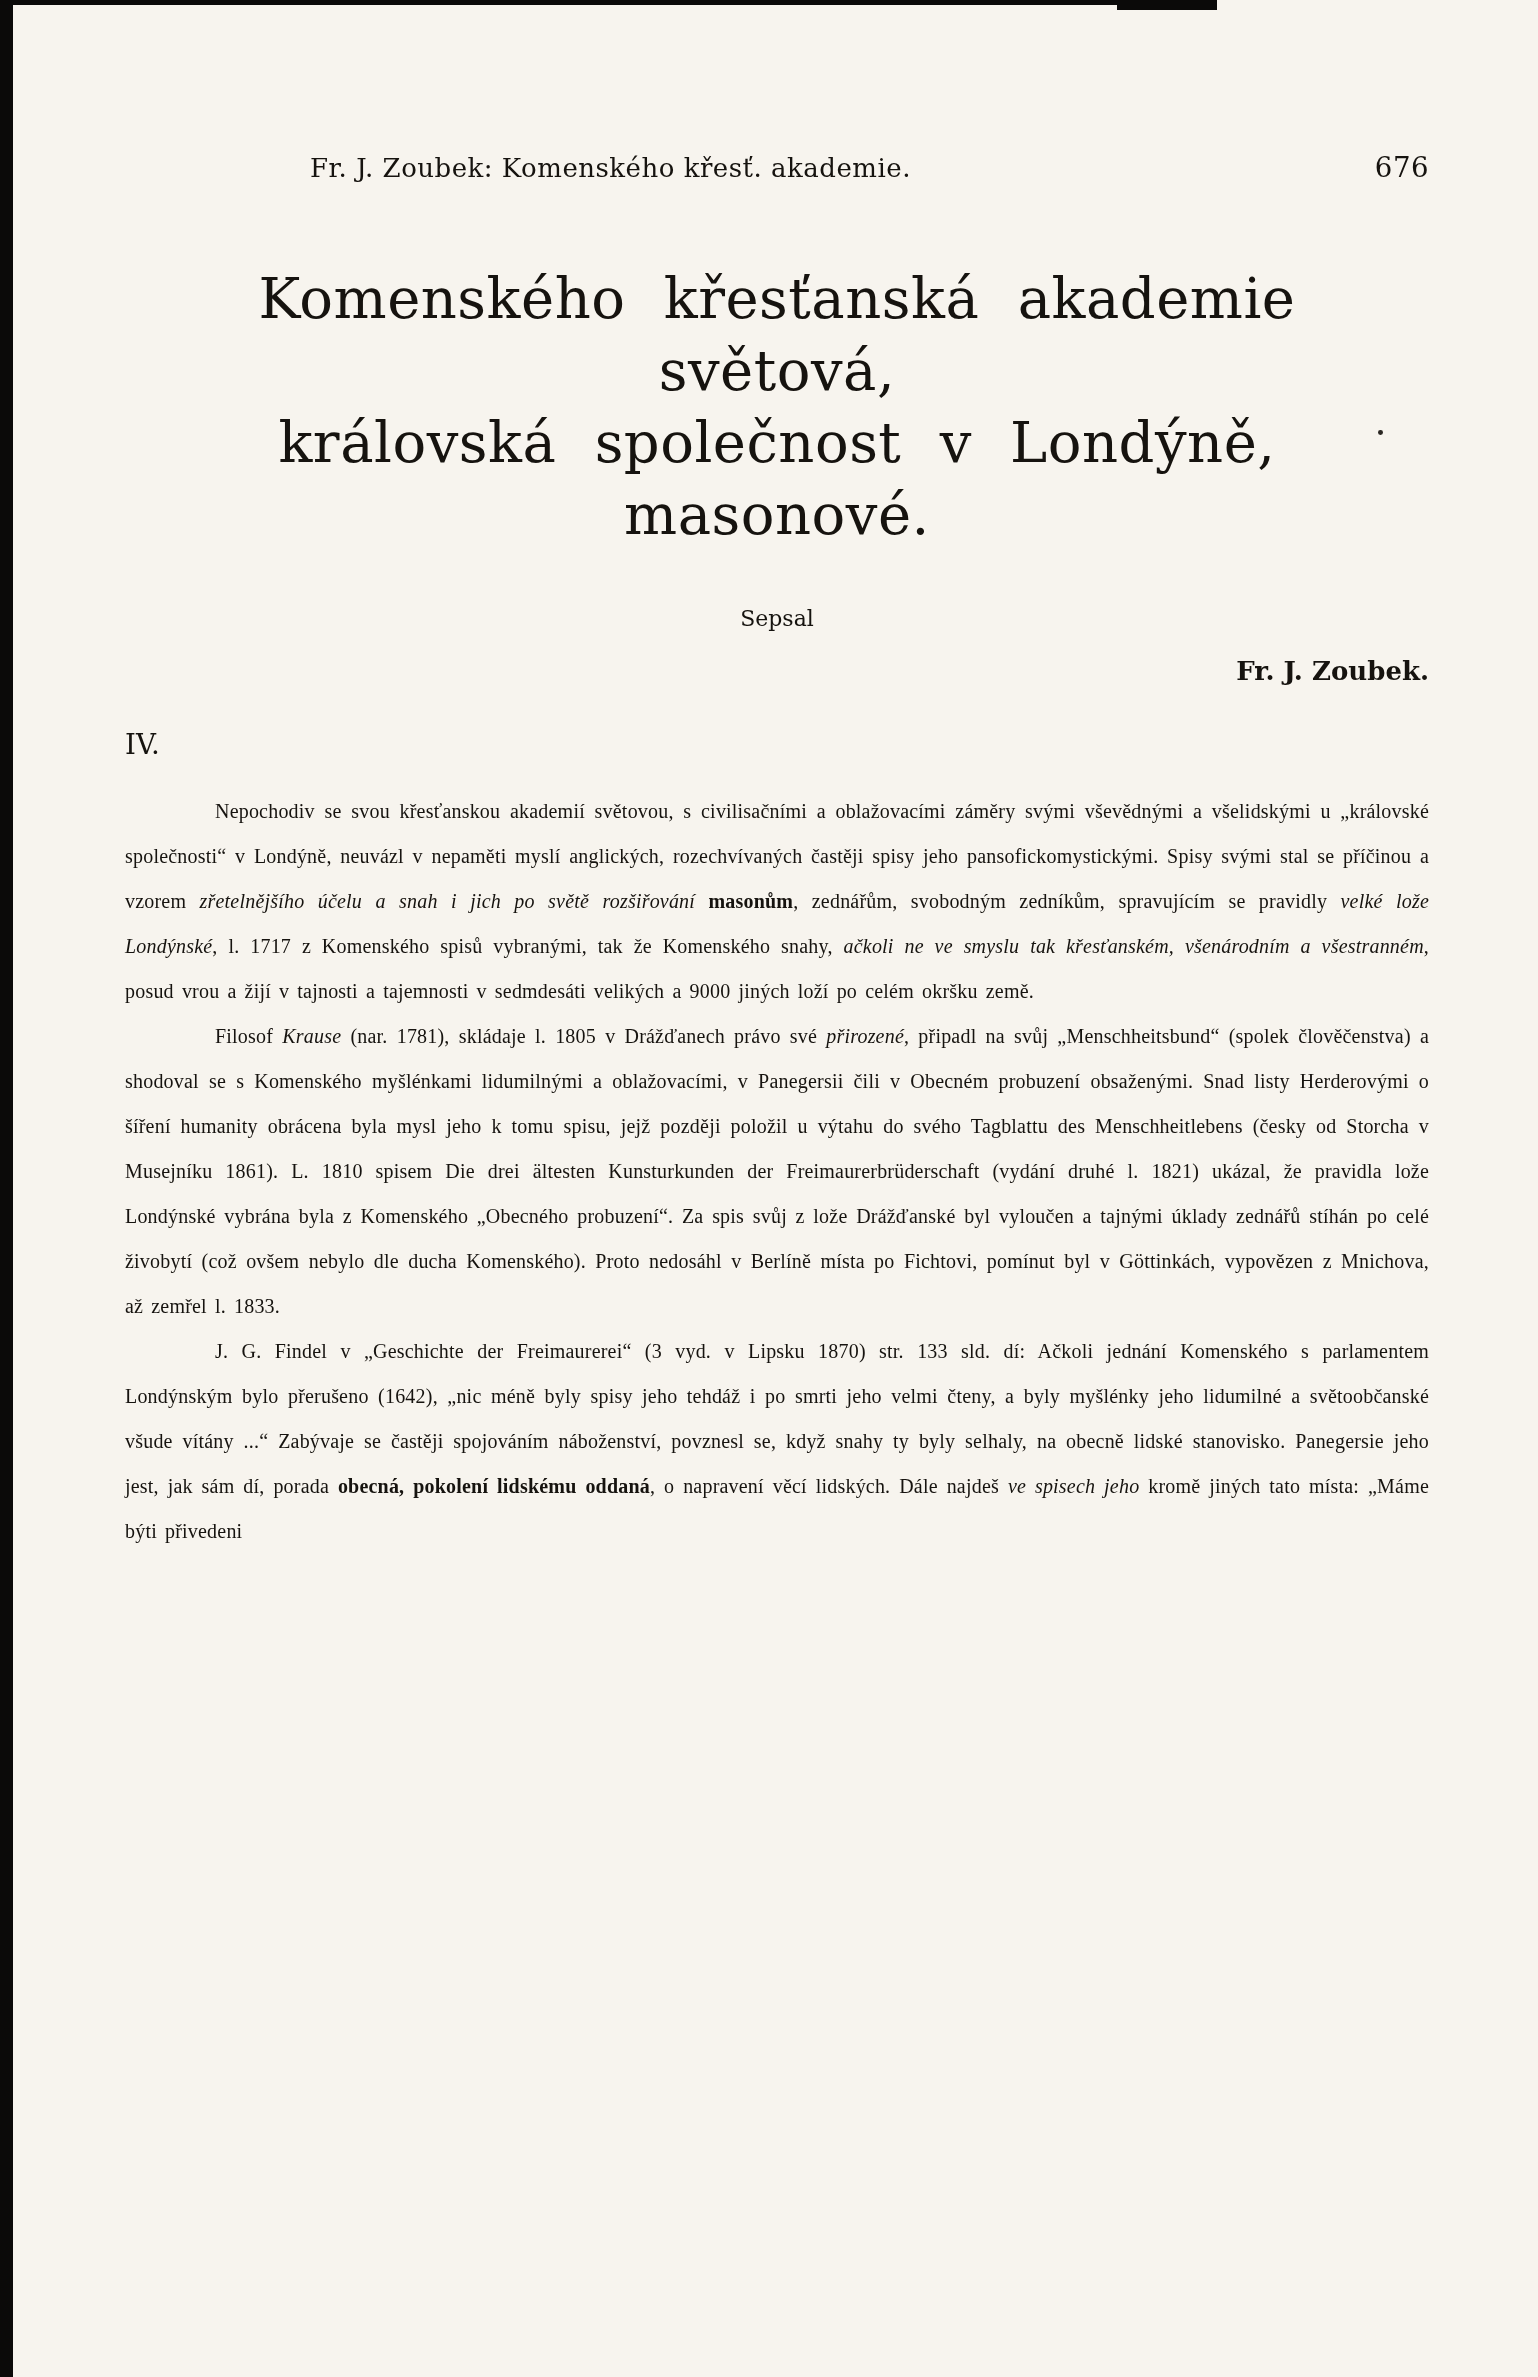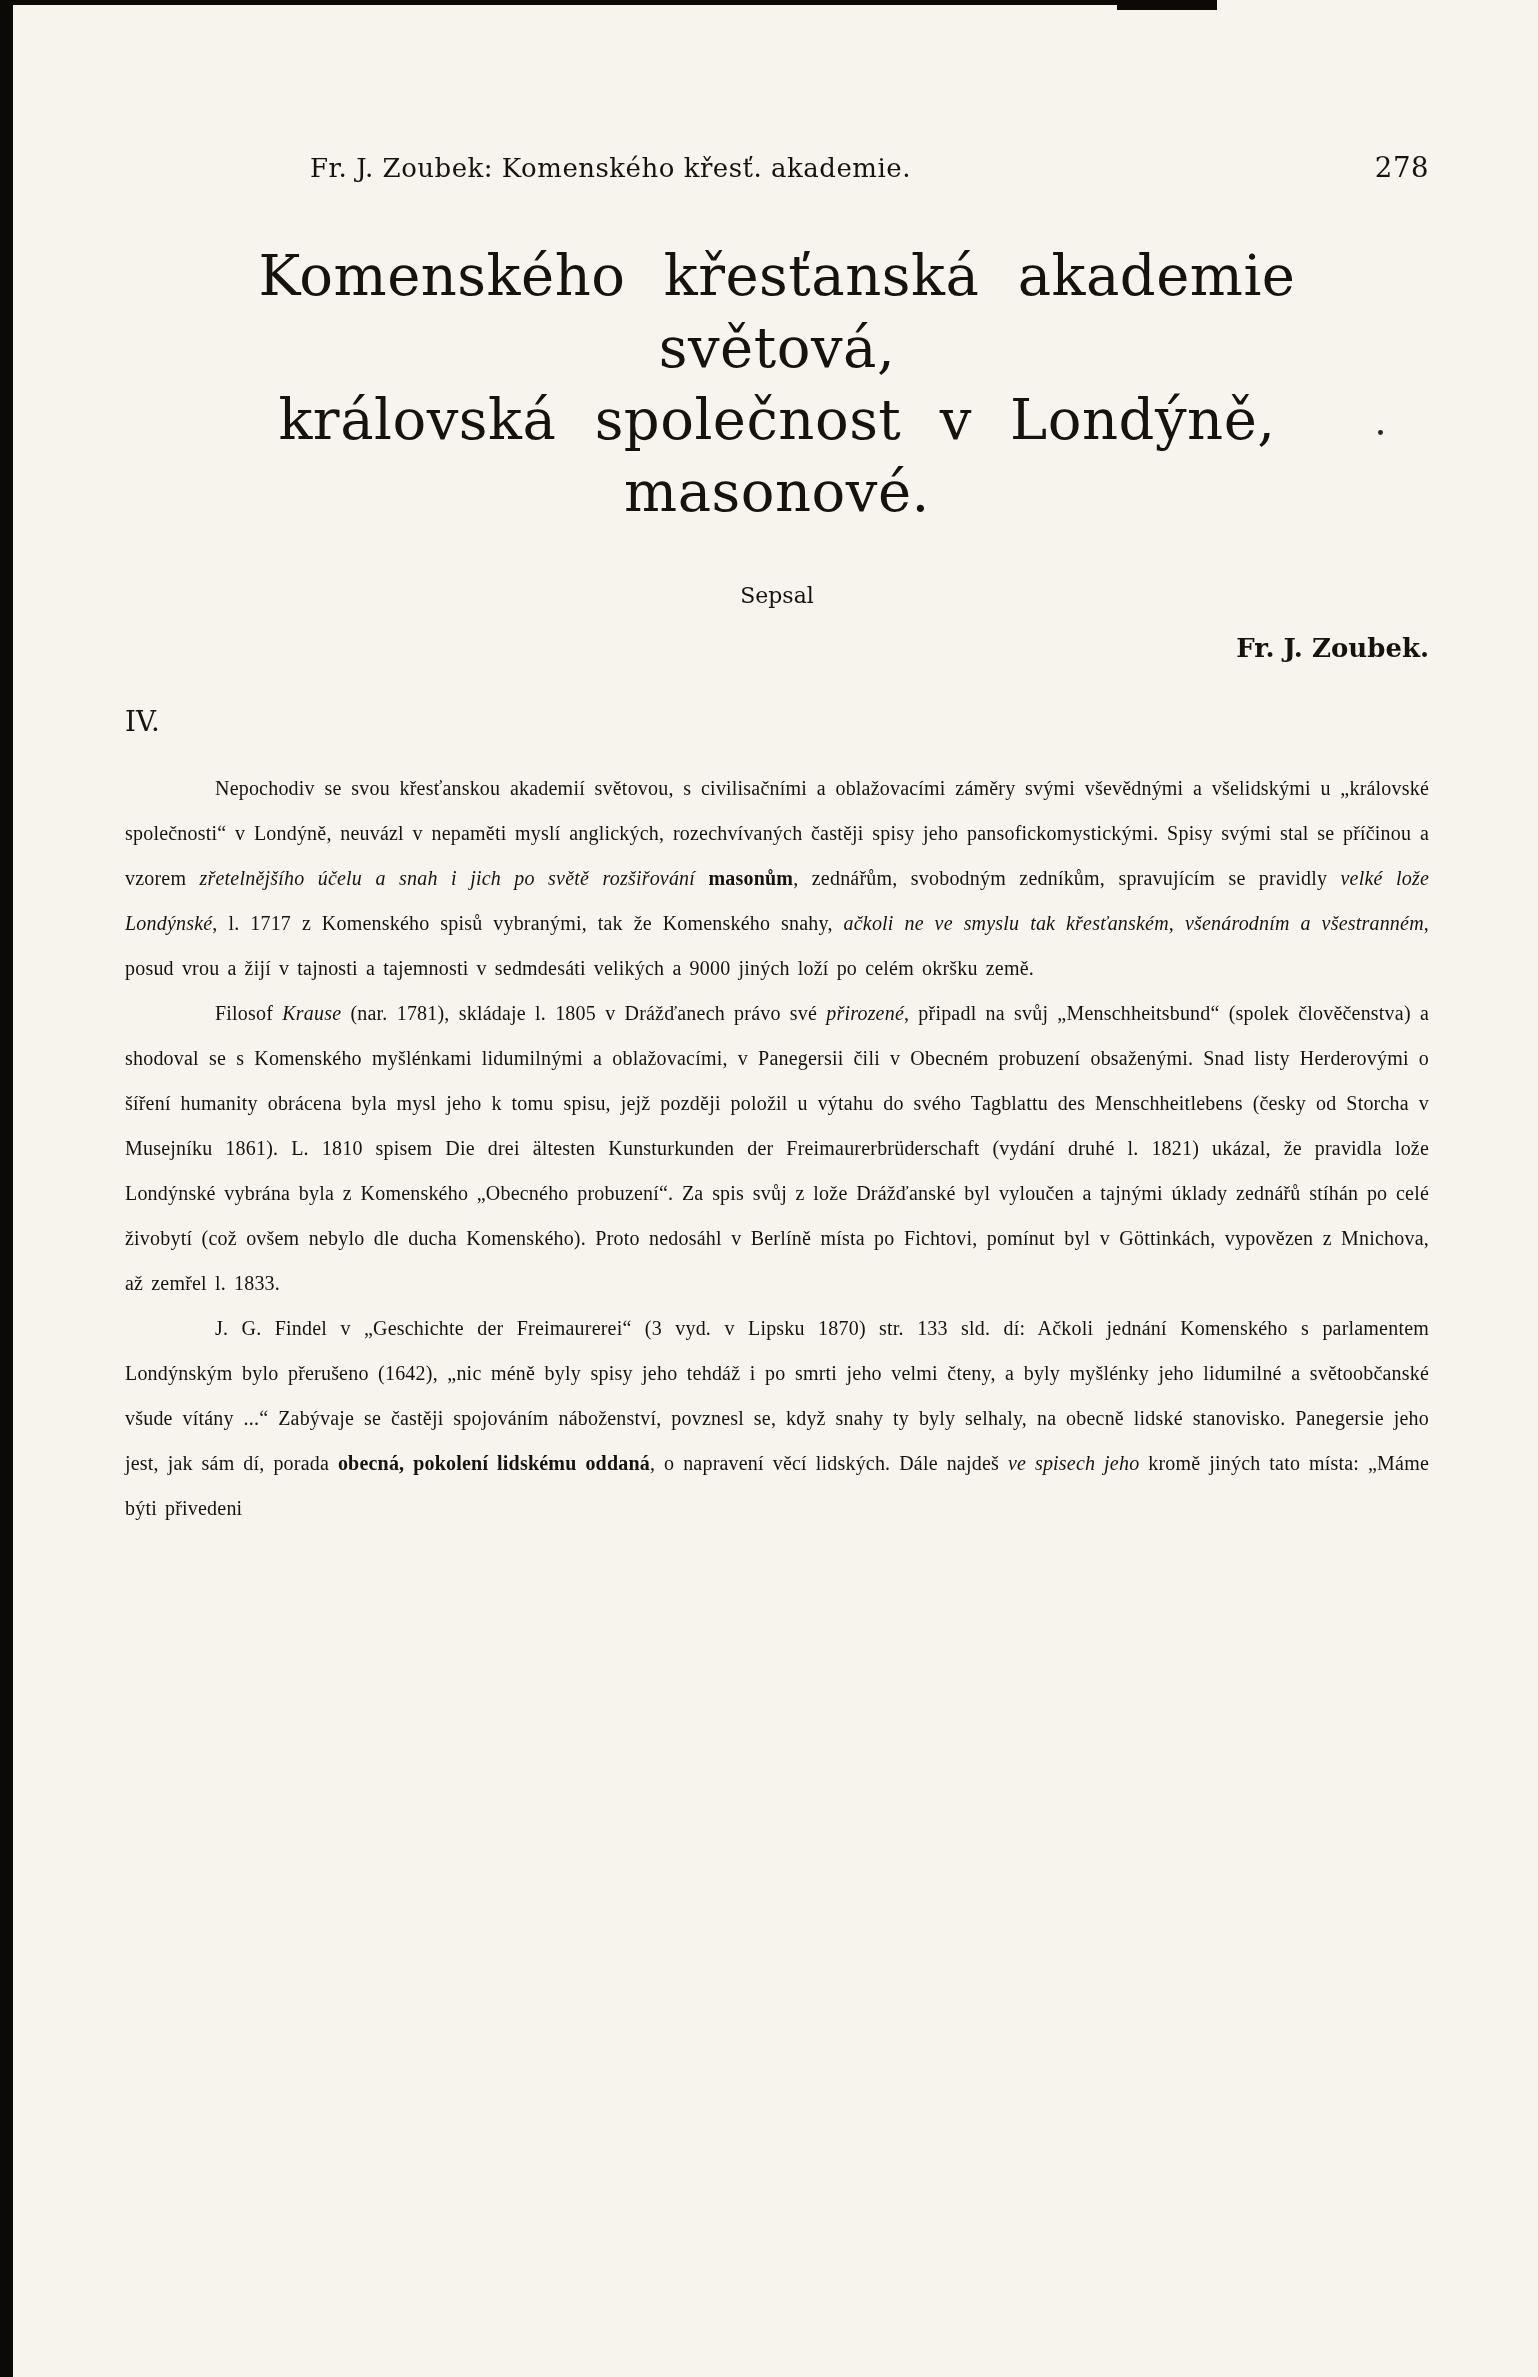--- a/index.html
+++ b/index.html
@@ -27,21 +27,21 @@
     width: 1304px;
   }
 
   .running-header {
     display: flex;
     justify-content: space-between;
     align-items: baseline;
     font-size: 26px;
     letter-spacing: 0.5px;
     padding-left: 185px;
-    margin-bottom: 56px;
+    margin-bottom: 79px;
   }
   .running-header .page-number { font-size: 27.6px; }
 
   .doc-title {
     font-size: 56px;
     line-height: 72px;
     font-weight: normal;
     text-align: center;
     word-spacing: 20px;
     letter-spacing: 0.5px;
@@ -87,21 +87,21 @@
   <div class="edge-left"></div>
   <div class="edge-top"></div>
   <div class="edge-top-mark"></div>
 
   <div class="speck-2"></div>
 
   <div class="page-content">
 
     <div class="running-header">
       <span>Fr. J. Zoubek: Komenského křesť. akademie.</span>
-      <span class="page-number">278</span>
+      <span class="page-number">676</span>
     </div>
 
     <h1 class="doc-title"><span>Komenského křesťanská akademie světová,</span><br><span>královská společnost v Londýně, masonové.</span></h1>
 
     <div class="byline-label">Sepsal</div>
 
     <div class="byline-author">Fr. J. Zoubek.</div>
 
     <div class="section-number">IV.</div>
 

